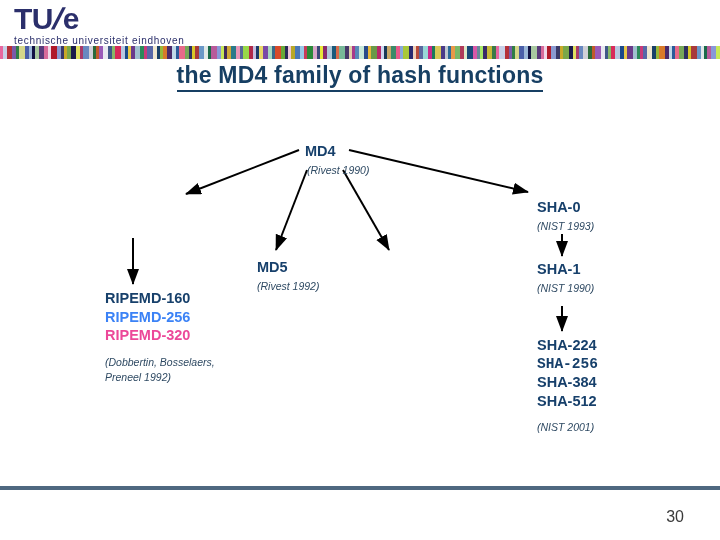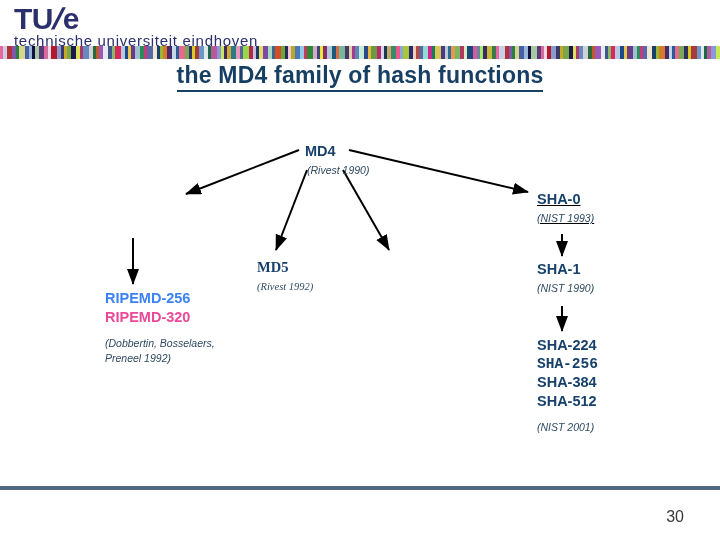--- a/index.html
+++ b/index.html
@@ -35,21 +35,21 @@
     display: block;
   }
   #logo-slash {
     display: inline-block;
     transform: skewX(-18deg);
     font-weight: bold;
     padding: 0 1px;
   }
   #logo-tagline {
     font-family: "Liberation Sans", sans-serif;
-    font-size: 15px;
+    font-size: 10px;
     color: #2b2f6b;
     letter-spacing: 0.7px;
     line-height: 11px;
     display: block;
     margin-top: 1px;
   }
 
   
   #stripe-bar {
     position: absolute;
@@ -120,22 +120,22 @@
   .node-cite.tight {
     margin-top: 2px;
   }
   .node-list .node-title {
     line-height: 18.5px;
   }
 
   
   #node-md4      { left: 305px; top: 142px; }
   #node-ripemd   { left: 105px; top: 192px; }
-  #node-sha0     { left: 537px; top: 190px; text-decoration: underline; }
-  #node-md5      { left: 257px; top: 258px; font-family: Liberation Serif, serif; }
+  #node-sha0     { left: 537px; top: 198px; }
+  #node-md5      { left: 257px; top: 258px; }
   #node-haval    { left: 380px; top: 258px; }
   #node-sha1     { left: 537px; top: 260px; }
   #node-ripemdx  { left: 105px; top: 289px; }
   #node-sha2     { left: 537px; top: 336px; }
 
   #node-md4 .node-cite { margin-left: 2px; }
 
   
   #footer-rule {
     position: absolute;
@@ -387,20 +387,21 @@
     <div class="node-cite">(Rivest 1992)</div>
   </div>
 
 
   <div class="node" id="node-sha1">
     <div class="node-title" style="color: rgb(23, 64, 107);">SHA-1</div>
     <div class="node-cite">(NIST 1990)</div>
   </div>
 
   <div class="node node-list" id="node-ripemdx">
+    <div class="node-title" style="color: rgb(23, 64, 107);">RIPEMD-160</div>
     <div class="node-title" style="color: #3b82f6;">RIPEMD-256</div>
     <div class="node-title" style="color: #ec4899;">RIPEMD-320</div>
     <div class="node-cite" style="margin-top:11px">(Dobbertin, Bosselaers,</div>
     <div class="node-cite tight">Preneel 1992)</div>
   </div>
 
   <div class="node node-list" id="node-sha2">
     <div class="node-title" style="color: rgb(23, 64, 107);">SHA-224</div>
     <div class="node-title" style="color: rgb(23, 64, 107); font-family: Liberation Mono, monospace;">SHA-256</div>
     <div class="node-title" style="color: rgb(23, 64, 107);">SHA-384</div>

